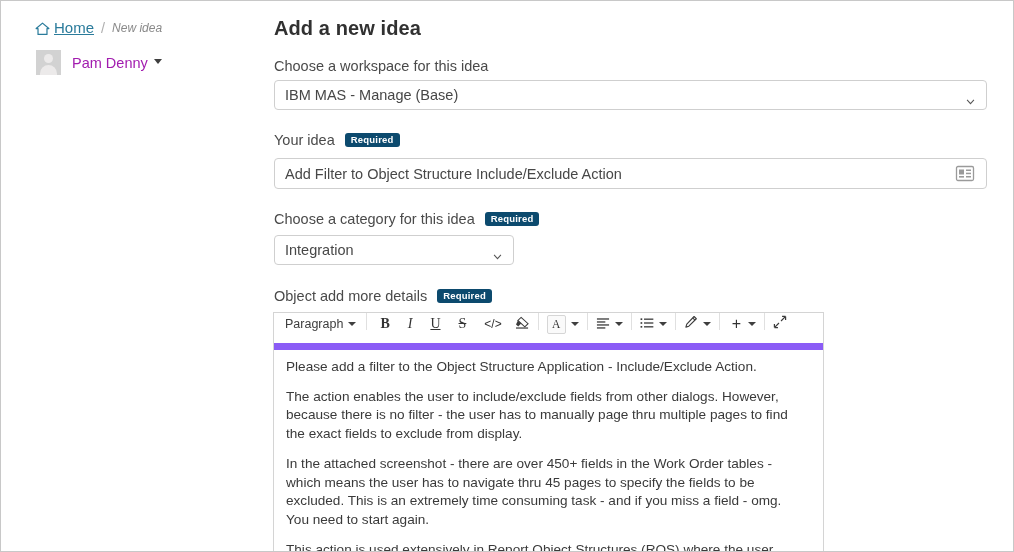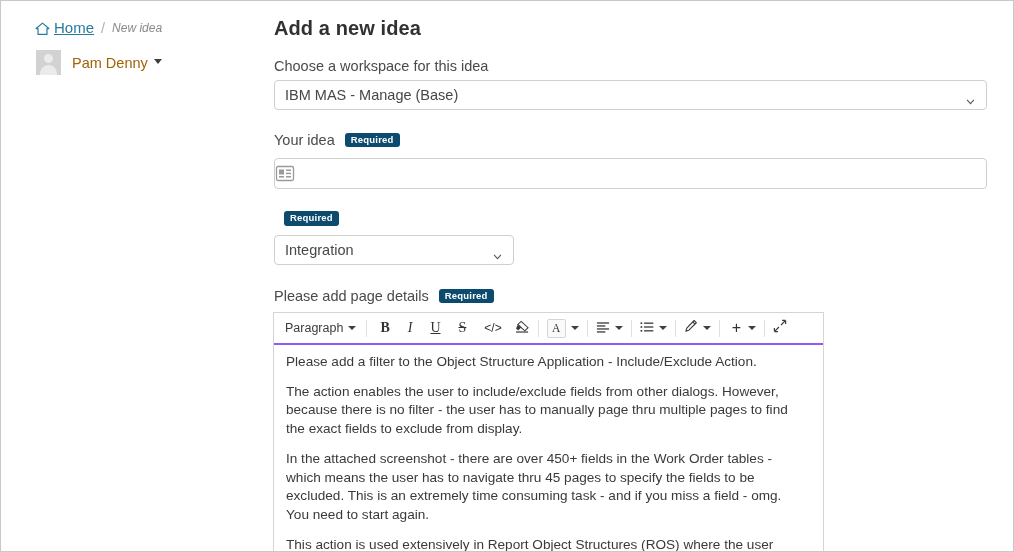--- a/index.html
+++ b/index.html
@@ -93,21 +93,21 @@
     top: 15px;
     width: 17px;
     height: 14px;
     margin-left: -8.5px;
     border-radius: 9px 9px 0 0;
     background: #eceaea;
   }
   #user-name {
     margin-left: 11px;
     font-size: 14.5px;
-    color: #a16207;
+    color: #a21caf;
   }
   .caret-down {
     display: inline-block;
     width: 0; height: 0;
     border-left: 4.5px solid transparent;
     border-right: 4.5px solid transparent;
     border-top: 5px solid #3f3f3f;
     margin-left: 6px;
     position: relative;
     top: -1px;
@@ -217,23 +217,22 @@
     top: 311px;
     width: 551px;
     height: 241px;
     box-sizing: border-box;
     border: 1px solid #d4d4d4;
     background: #fff;
     overflow: hidden;
   }
   #editor-toolbar {
     height: 30px;
-    border-bottom: 2px solid #8b5cf6;
-    display: flex;
-    align-items: center;
+    border-bottom: 7px solid #8b5cf6;
+    display: flex;
     padding: 0 3px;
     background: #fff;
   }
   .tb-item {
     display: flex;
     align-items: center;
     justify-content: center;
     height: 22px;
     color: #3c3c3c;
     cursor: default;
@@ -339,46 +338,48 @@
           <path d="M1 1 L5 5.4 L9 1" fill="none" stroke="#555" stroke-width="1.2"></path>
         </svg>
       </span>
     </div>
 
     <div id="idea-label" class="field-label">
       <span>Your idea</span>
       <span class="req-badge">Required</span>
     </div>
     <div id="idea-input-wrap">
+      <input id="idea-input" type="text" value="Add Filter to Object Structure Include/Exclude Action" style="">
       <span id="idea-card-icon">
         <svg viewBox="0 0 20 17" width="20" height="17" xmlns="http://www.w3.org/2000/svg">
           <rect x="1.5" y="1.5" width="17" height="14" rx="1.5" fill="none" stroke="#9a9a9a" stroke-width="1.3"></rect>
           <rect x="4" y="4.5" width="5" height="5" fill="#9a9a9a"></rect>
           <rect x="4" y="11" width="5" height="1.6" fill="#9a9a9a"></rect>
           <rect x="11" y="4.5" width="5" height="1.5" fill="#9a9a9a"></rect>
           <rect x="11" y="7.7" width="5" height="1.5" fill="#9a9a9a"></rect>
           <rect x="11" y="11" width="5" height="1.5" fill="#9a9a9a"></rect>
         </svg>
       </span>
     </div>
 
     <div id="category-label" class="field-label">
+      <span>Choose a category for this idea</span>
       <span class="req-badge">Required</span>
     </div>
     <div id="category-select" class="select-box">
       <span>Integration</span>
       <span class="sel-caret">
         <svg viewBox="0 0 10 7" width="9" height="6" xmlns="http://www.w3.org/2000/svg">
           <path d="M1 1 L5 5.4 L9 1" fill="none" stroke="#555" stroke-width="1.2"></path>
         </svg>
       </span>
     </div>
 
     <div id="details-label" class="field-label">
-      <span>Please add page details</span>
+      <span>Object add more details</span>
       <span class="req-badge">Required</span>
     </div>
 
     <div id="editor">
 
       <div id="editor-toolbar">
 
         <div class="tb-item tb-paragraph">
           <span>Paragraph</span>
           <span class="tb-caret"></span>

